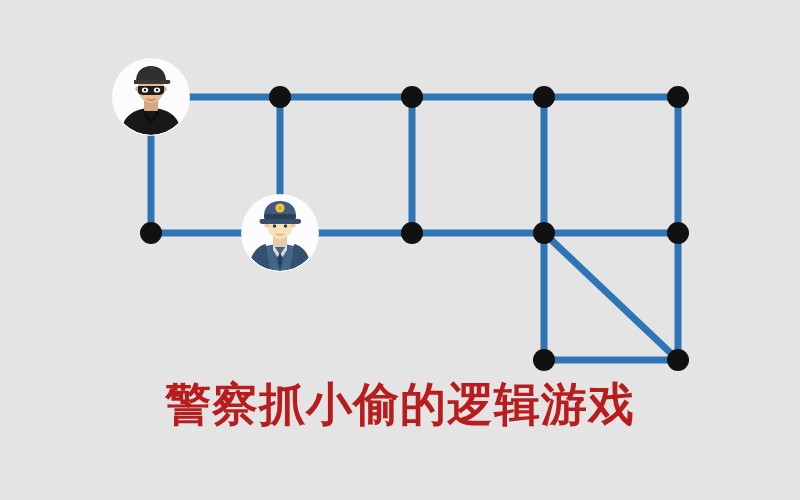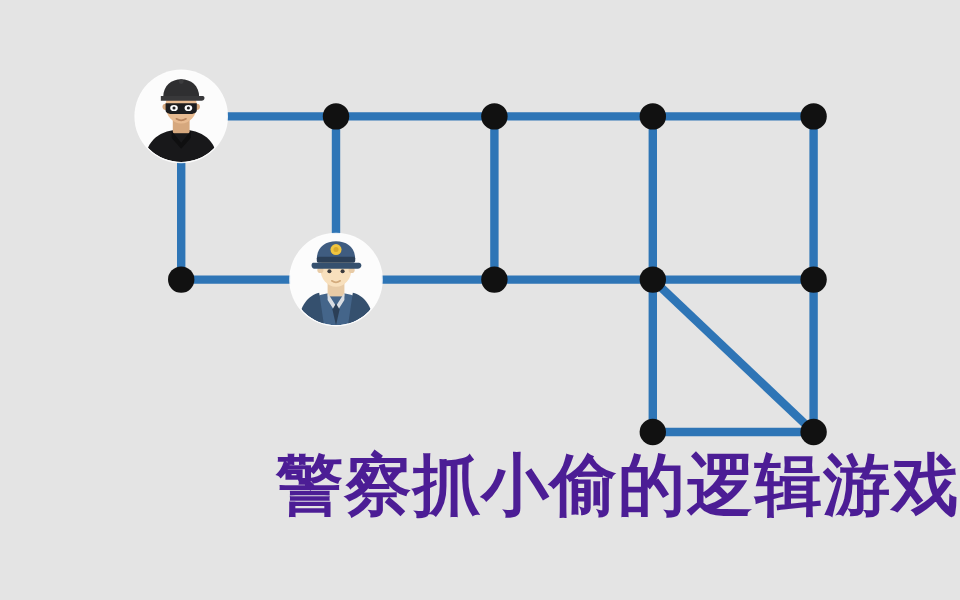--- a/index.html
+++ b/index.html
@@ -45,25 +45,25 @@
   }
   #avatar-police {
     left: 242px;
     top: 195px;
   }
   #title {
     position: absolute;
     left: 0;
     top: 376px;
     width: 800px;
-    text-align: right;
-    font-size: 56px;
+    text-align: center;
+    font-size: 46px;
     font-weight: bold;
     letter-spacing: 1px;
-    color: #4c1d95;
+    color: #b91c1c;
     white-space: nowrap;
     line-height: 56px;
   }
 </style>
 </head>
 <body>
 
 <div id="stage">
 
   <svg id="graph-svg" viewBox="0 0 800 500" xmlns="http://www.w3.org/2000/svg">

